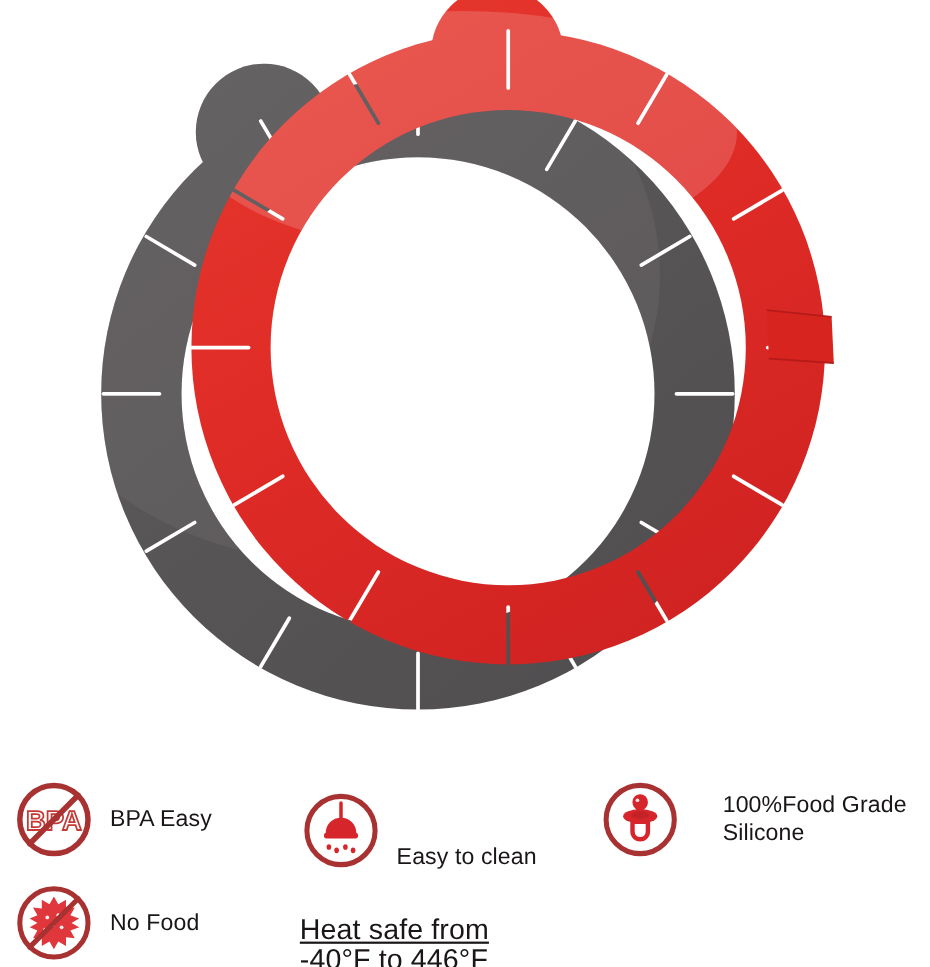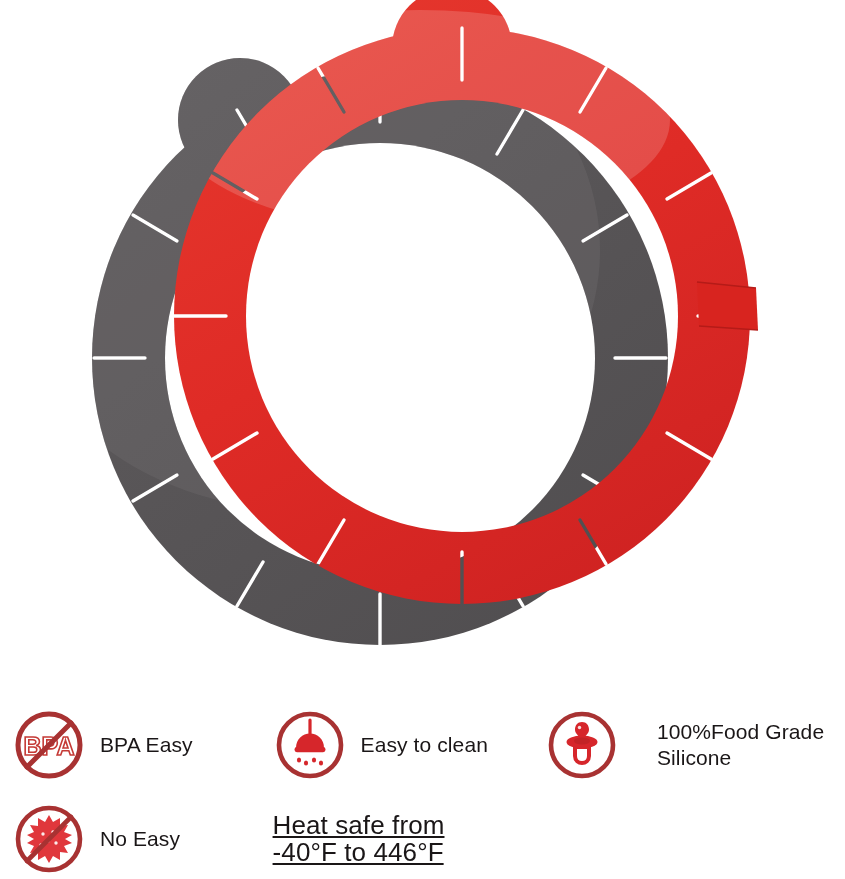--- a/index.html
+++ b/index.html
@@ -52,21 +52,21 @@
     align-items: flex-start;
     height: 94px;
   }
   .feature-item {
     display: flex;
     flex-direction: row;
     align-items: center;
     height: 94px;
   }
   .fi-col1 { width: 258px; padding-left: 8px; }
-  .fi-col2 { width: 268px; padding-left: 6px; }
+  .fi-col2 { width: 268px; padding-left: 6px; align-items: flex-end; }
   .fi-col3 { width: 300px; padding-left: 8px; gap: 24px; }
 
   .feature-icon {
     flex: 0 0 auto;
     width: 74px;
     height: 74px;
     margin-right: 14px;
   }
   .feature-icon svg { display: block; width: 74px; height: 74px; }
 
@@ -240,21 +240,21 @@
             <g fill="#ffffff" opacity="0.9">
               <circle cx="31" cy="32" r="1.7"></circle>
               <circle cx="41" cy="30" r="1.7"></circle>
               <circle cx="36" cy="39" r="1.7"></circle>
               <circle cx="44" cy="41" r="1.7"></circle>
               <circle cx="29" cy="43" r="1.7"></circle>
             </g>
             <line x1="15" y1="59" x2="59" y2="15" stroke="#A83232" stroke-width="4.6" stroke-linecap="round"></line>
           </svg>
         </span>
-        <span class="feature-label">No Easy</span>
+        <span class="feature-label">No Food</span>
       </div>
 
       <div class="feature-item fi-col2">
         <span class="feature-label two-line">Heat safe from
 -40°F to 446°F</span>
       </div>
 
       <div class="feature-item fi-col3"></div>
     </div>
   </div>

